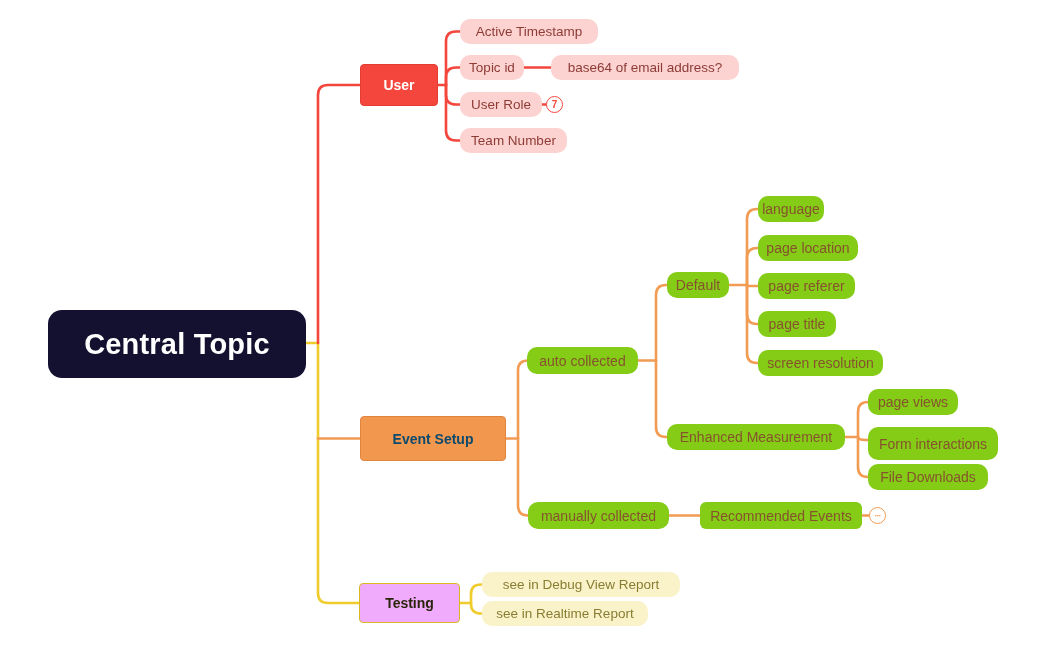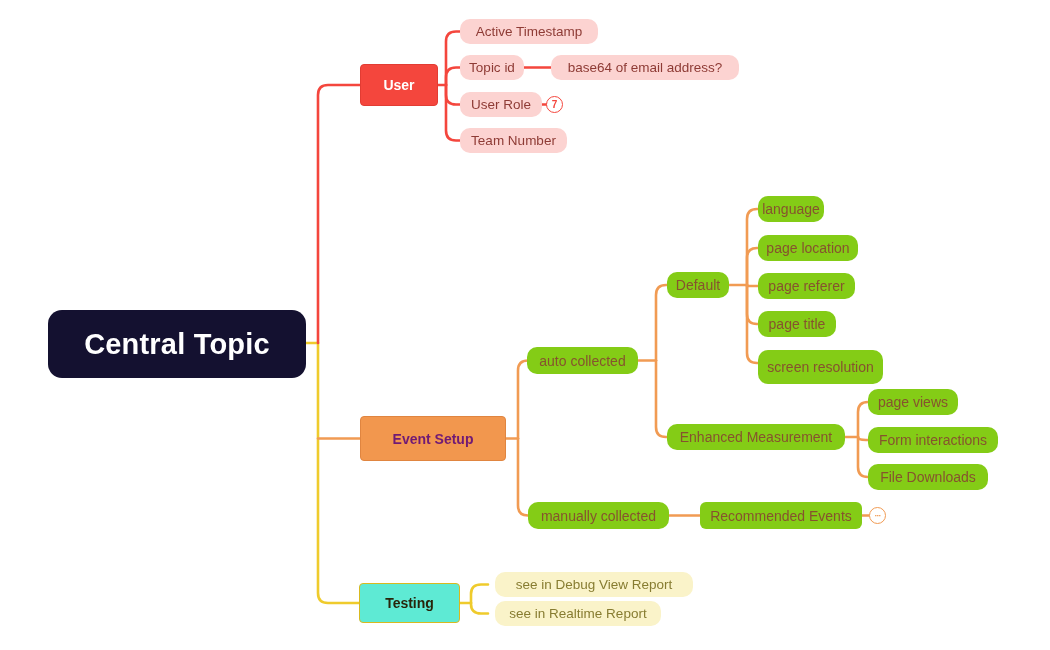--- a/index.html
+++ b/index.html
@@ -5,26 +5,26 @@
   html,body{margin:0;padding:0;}
   body{font-family:"Liberation Sans",sans-serif;background:#fff;}
   #canvas{position:relative;width:1050px;height:650px;background:#ffffff;overflow:hidden;}
   #wires{position:absolute;left:0;top:0;width:1050px;height:650px;}
   .node{position:absolute;display:flex;align-items:center;justify-content:center;
         white-space:nowrap;box-sizing:border-box;}
   .central{background:#141130;color:#ffffff;border-radius:14px;
            font-size:29px;font-weight:700;letter-spacing:.2px;}
   .main{border-radius:4px;font-size:14px;font-weight:700;}
   .main.user{background:#f4463d;color:#ffffff;border:1px solid #e23c33;}
-  .main.event{background:#f2974e;color:#701a75;border:1px solid #e08540;}
-  .main.testing{background:#5eead4;color:#29250b;border:1px solid #d9b91f;}
+  .main.event{background:#f2974e;color:#0c4a6e;border:1px solid #e08540;}
+  .main.testing{background:#f0abfc;color:#29250b;border:1px solid #d9b91f;}
   .pill{border-radius:10px;font-size:13.5px;}
   .pill.user{background:#fcd3d1;color:#8e3b35;}
   .pill.event{background:#84cc16;color:#86532e;font-size:14px;}
-  .pill.testing{background:#faf3c9;color:#877c31;margin-left:13px;}
+  .pill.testing{background:#faf3c9;color:#877c31;}
   .badge{position:absolute;width:17px;height:17px;border-radius:50%;background:#fff;
          box-sizing:border-box;display:flex;align-items:center;justify-content:center;
          font-size:10px;font-weight:700;}
   .badge.user{border:1.5px solid #f4463d;color:#f4463d;}
   .badge.event{border:1.5px solid #f19b53;color:#f19b53;letter-spacing:-1px;font-size:9px;}
 </style>
 </head>
 <body>
 
 <div id="canvas">
@@ -83,24 +83,24 @@
   <div class="badge user" style="left:546px;top:96px;">7</div>
   <div class="node pill user" style="left:460px;top:128px;width:107px;height:25px;">Team Number</div>
 
   <div class="node main event" style="left:360px;top:416px;width:146px;height:45px;">Event Setup</div>
   <div class="node pill event" style="left:527px;top:347px;width:111px;height:27px;">auto collected</div>
   <div class="node pill event" style="left:667px;top:272px;width:62px;height:26px;">Default</div>
   <div class="node pill event" style="left:758px;top:196px;width:66px;height:26px;">language</div>
   <div class="node pill event" style="left:758px;top:235px;width:100px;height:26px;">page location</div>
   <div class="node pill event" style="left:758px;top:273px;width:97px;height:26px;">page referer</div>
   <div class="node pill event" style="left:758px;top:311px;width:78px;height:26px;">page title</div>
-  <div class="node pill event" style="left:758px;top:350px;width:125px;height:34px;text-align:right;">screen resolution</div>
+  <div class="node pill event" style="left:758px;top:350px;width:125px;height:26px;text-align:right;">screen resolution</div>
   <div class="node pill event" style="left:667px;top:424px;width:178px;height:26px;">Enhanced Measurement</div>
   <div class="node pill event" style="left:868px;top:389px;width:90px;height:26px;">page views</div>
-  <div class="node pill event" style="left:868px;top:427px;width:130px;height:26px;">Form interactions</div>
+  <div class="node pill event" style="left:868px;top:427px;width:130px;height:33px;">Form interactions</div>
   <div class="node pill event" style="left:868px;top:464px;width:120px;height:26px;text-align:right;">File Downloads</div>
   <div class="node pill event" style="left:528px;top:502px;width:141px;height:27px;">manually collected</div>
   <div class="node pill event" style="left:700px;top:502px;width:162px;height:27px;border-radius:6px;">Recommended Events</div>
   <div class="badge event" style="left:869px;top:507px;">···</div>
 
   <div class="node main testing" style="left:359px;top:583px;width:101px;height:40px;">Testing</div>
   <div class="node pill testing" style="left:482px;top:572px;width:198px;height:25px;">see in Debug View Report</div>
   <div class="node pill testing" style="left:482px;top:601px;width:166px;height:25px;">see in Realtime Report</div>
 
 </div>

